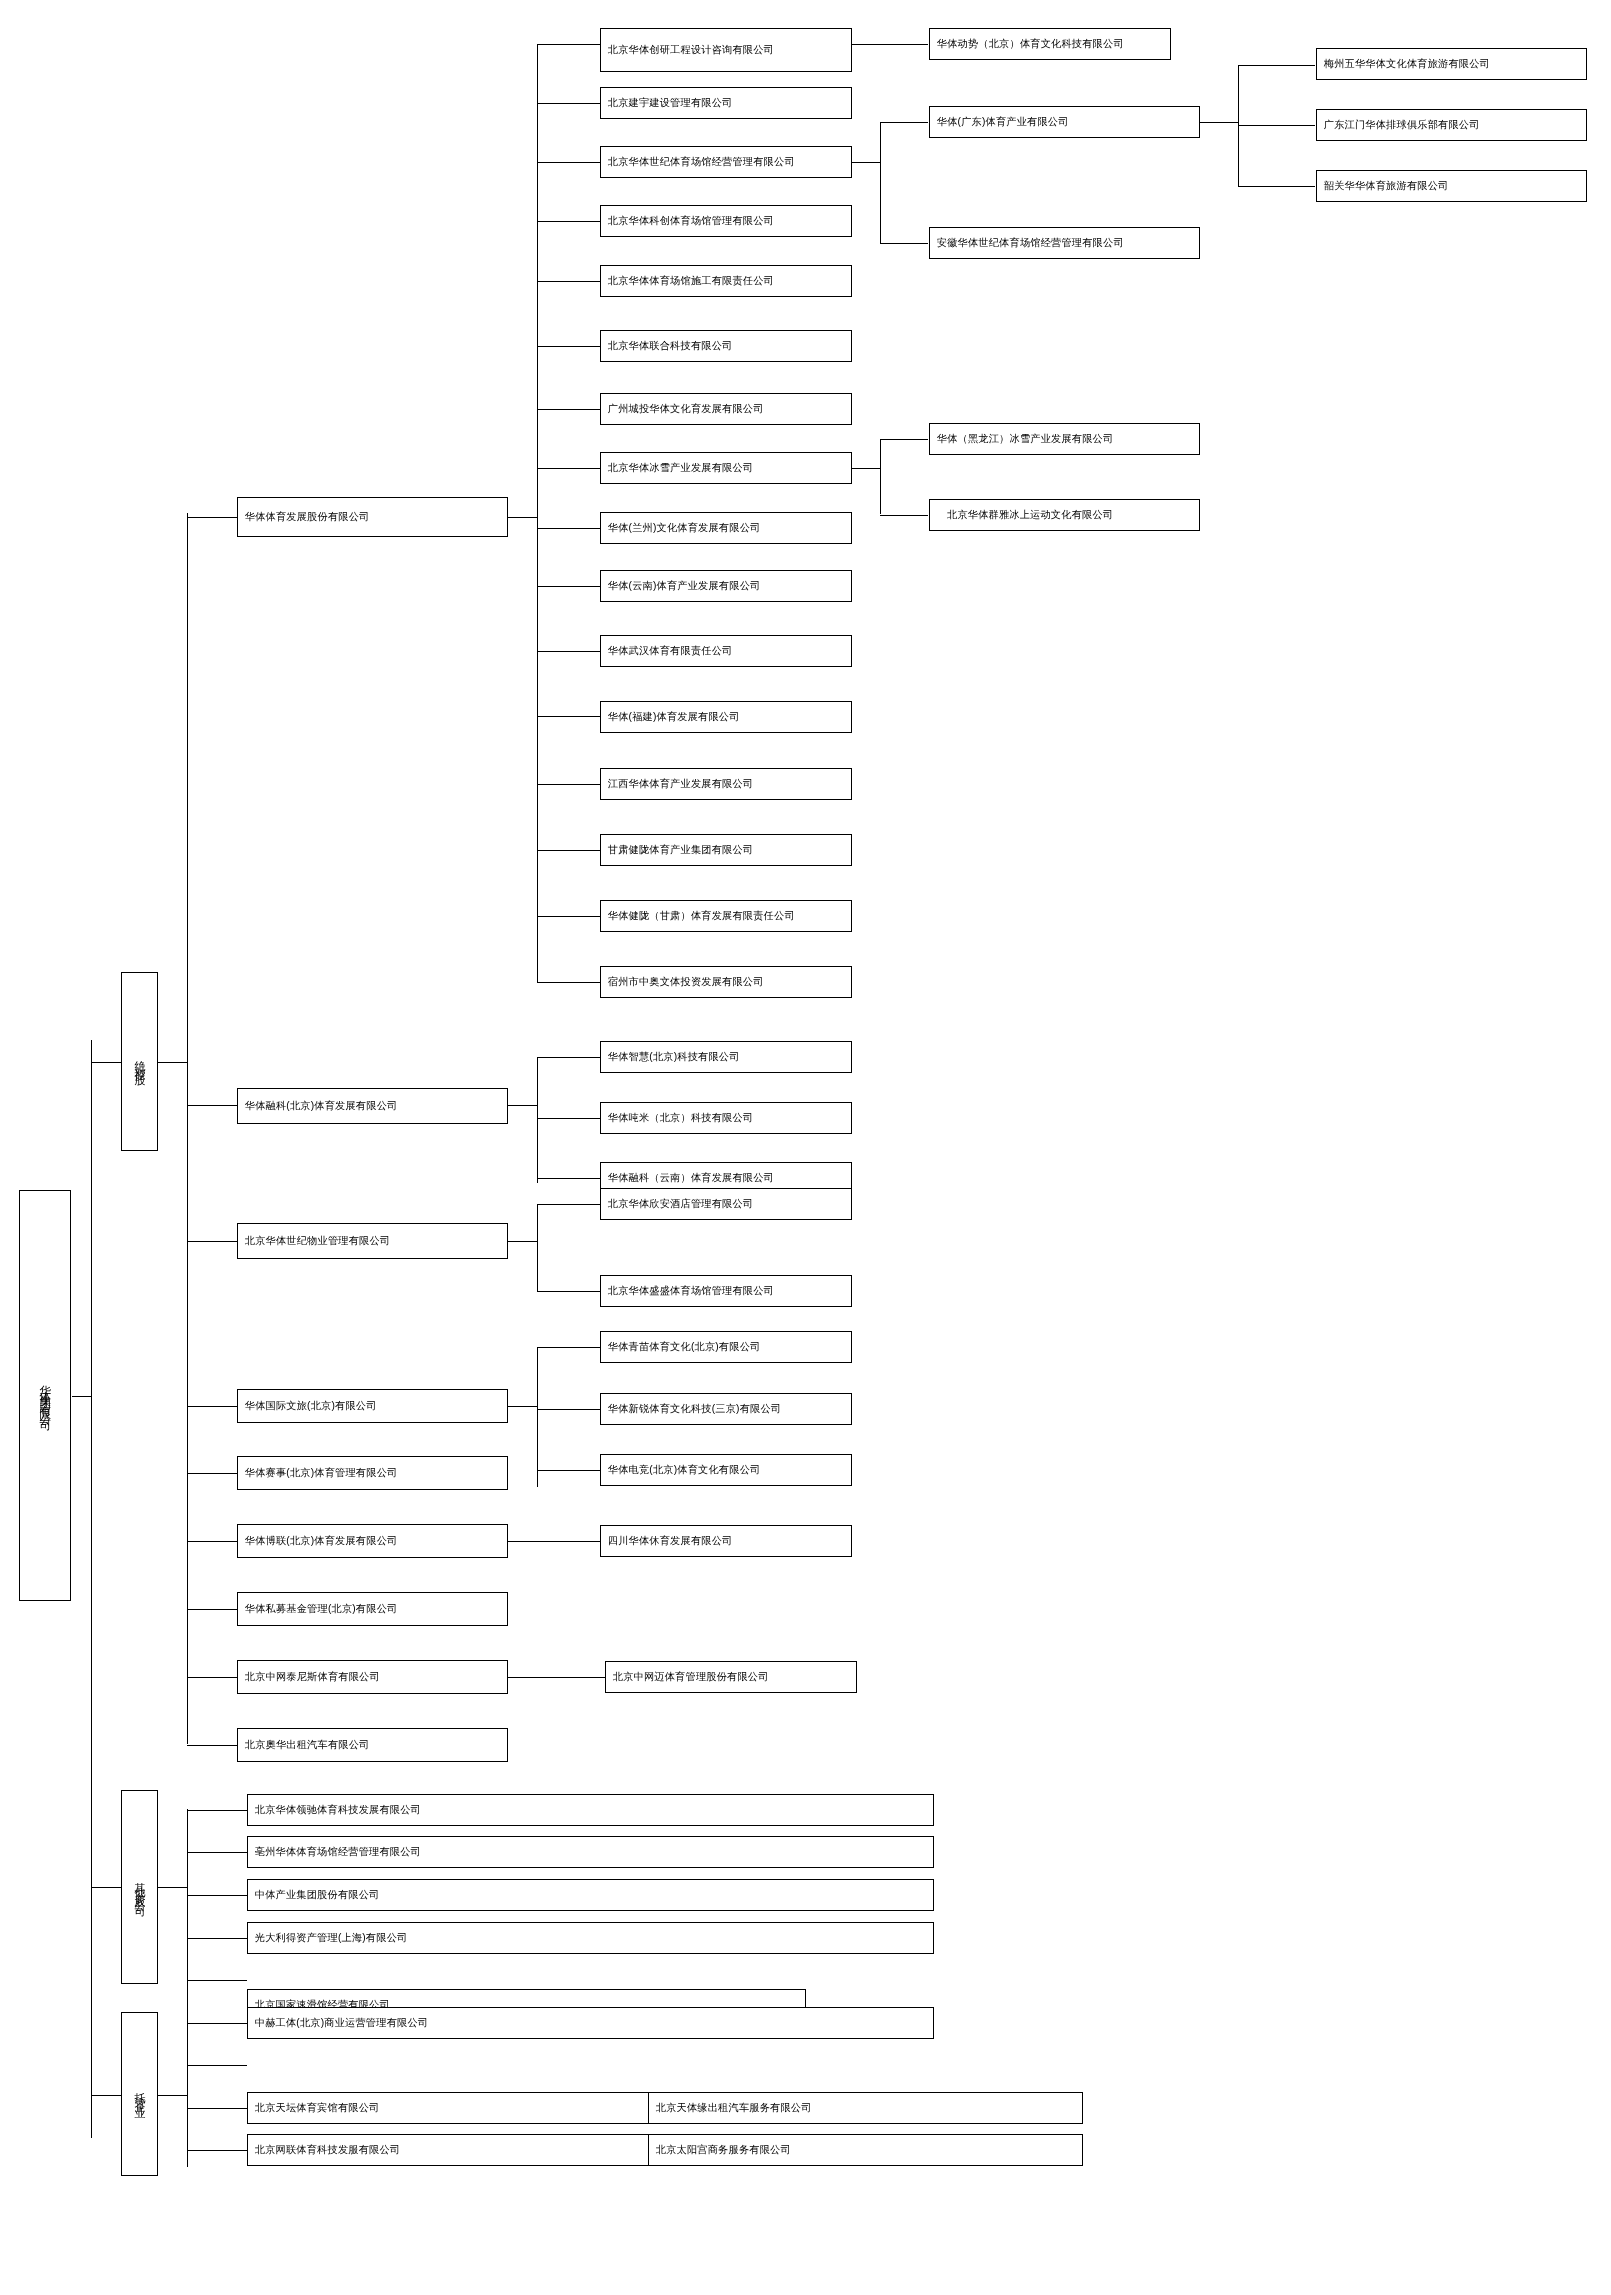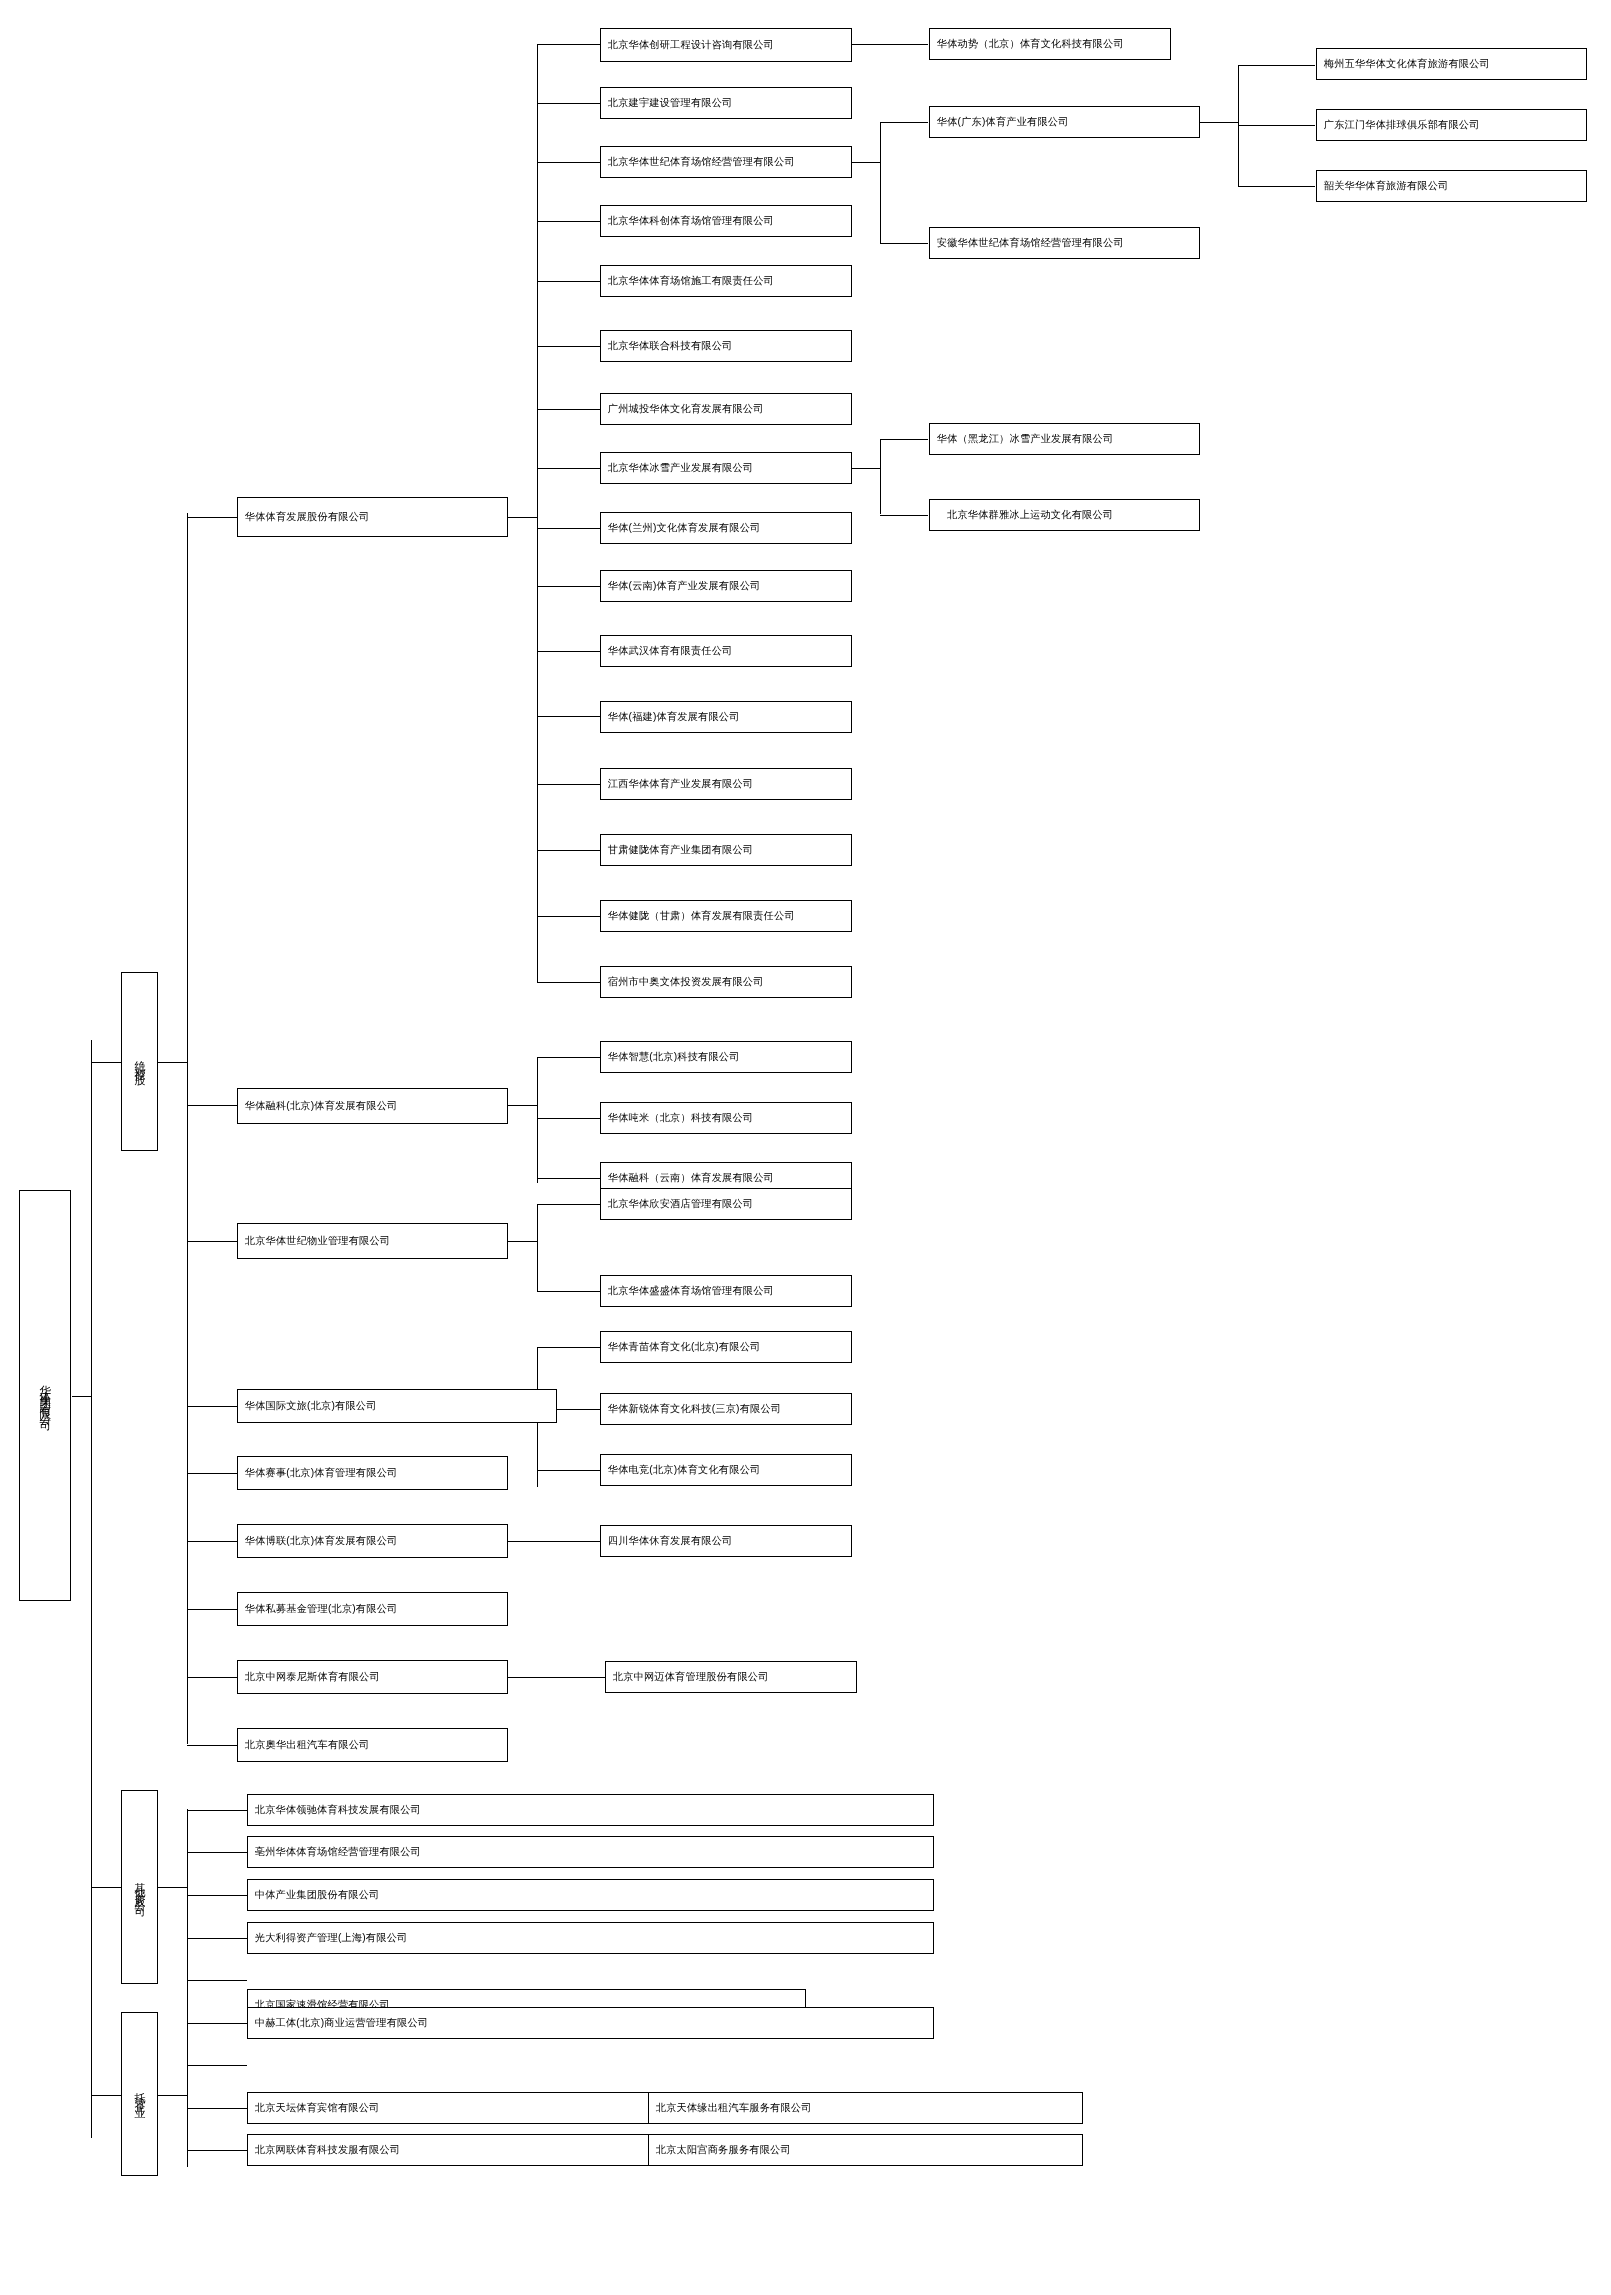--- a/index.html
+++ b/index.html
@@ -74,42 +74,42 @@
 
   <div class="node" style="left:237px; top:497px; width:271px; height:40px;text-align:right;">华体体育发展股份有限公司</div>
   <div class="line h" style="left:187px; top:517px; width:50px;"></div>
 
   <div class="node" style="left:237px; top:1088px; width:271px; height:36px;">华体融科(北京)体育发展有限公司</div>
   <div class="line h" style="left:187px; top:1105px; width:50px;"></div>
 
   <div class="node" style="left:237px; top:1223px; width:271px; height:36px;">北京华体世纪物业管理有限公司</div>
   <div class="line h" style="left:187px; top:1241px; width:50px;"></div>
 
-  <div class="node" style="left:237px; top:1389px; width:320px; height:34px;">华体国际文旅(北京)有限公司</div>
+  <div class="node" style="left:237px; top:1389px; width:271px; height:34px;">华体国际文旅(北京)有限公司</div>
   <div class="line h" style="left:187px; top:1406px; width:50px;"></div>
 
   <div class="node" style="left:237px; top:1456px; width:271px; height:34px;">华体赛事(北京)体育管理有限公司</div>
   <div class="line h" style="left:187px; top:1473px; width:50px;"></div>
 
   <div class="node" style="left:237px; top:1524px; width:271px; height:34px;">华体博联(北京)体育发展有限公司</div>
   <div class="line h" style="left:187px; top:1541px; width:50px;"></div>
 
   <div class="node" style="left:237px; top:1592px; width:271px; height:34px;">华体私募基金管理(北京)有限公司</div>
   <div class="line h" style="left:187px; top:1609px; width:50px;"></div>
 
   <div class="node" style="left:237px; top:1660px; width:271px; height:34px;">北京中网泰尼斯体育有限公司</div>
   <div class="line h" style="left:187px; top:1677px; width:50px;"></div>
 
   <div class="node" style="left:237px; top:1728px; width:271px; height:34px;">北京奧华出租汽车有限公司</div>
   <div class="line h" style="left:187px; top:1745px; width:50px;"></div>
 
   <div class="line h" style="left:508px; top:517px; width:29px;"></div>
   <div class="line v" style="left:537px; top:44px; height:939px;"></div>
 
-  <div class="node" style="left:600px; top:28px; width:252px; height:34px;">北京华体创研工程设计咨询有限公司</div>
+  <div class="node" style="left:600px; top:28px; width:252px; height:44px;">北京华体创研工程设计咨询有限公司</div>
   <div class="line h" style="left:537px; top:44px; width:63px;"></div>
 
   <div class="node" style="left:600px; top:87px; width:252px; height:32px;">北京建宇建设管理有限公司</div>
   <div class="line h" style="left:537px; top:103px; width:63px;"></div>
 
   <div class="node" style="left:600px; top:146px; width:252px; height:32px;">北京华体世纪体育场馆经营管理有限公司</div>
   <div class="line h" style="left:537px; top:162px; width:63px;"></div>
 
   <div class="node" style="left:600px; top:205px; width:252px; height:32px;">北京华体科创体育场馆管理有限公司</div>
   <div class="line h" style="left:537px; top:221px; width:63px;"></div>

